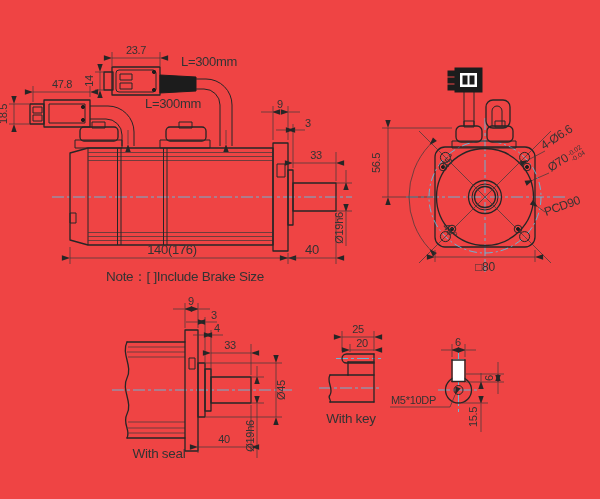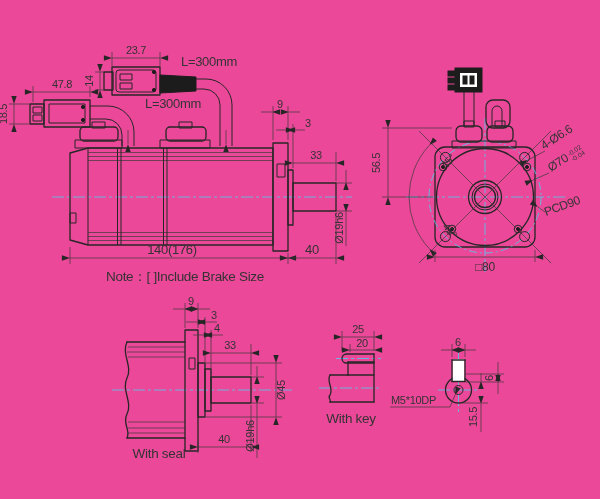--- a/index.html
+++ b/index.html
@@ -1,16 +1,16 @@
 <!DOCTYPE html>
 <html><head>
 <meta charset="utf-8">
 <style>
   html,body{margin:0;padding:0;background:#fff;}
-  #stage{position:relative;width:600px;height:499px;background:#ec4899;overflow:hidden;
+  #stage{position:relative;width:600px;height:499px;background:#ef4444;overflow:hidden;
          font-family:"Liberation Sans", sans-serif;}
   svg{position:absolute;left:0;top:0;}
   .ol{fill:none;stroke:#262626;stroke-width:1.3;stroke-linejoin:round;stroke-linecap:round;}
   .ml{fill:none;stroke:#262626;stroke-width:1;stroke-linejoin:round;}
   .tl{fill:none;stroke:#3a3a3a;stroke-width:0.7;}
   .cl{fill:none;stroke:#5ec1e4;stroke-width:0.9;stroke-dasharray:12 3 3 3;}
   .cl2{fill:none;stroke:#5ec1e4;stroke-width:0.9;stroke-dasharray:8 3 2 3;}
   .dk{fill:#1c1c1c;stroke:#1c1c1c;}
   text{fill:#333;font-family:"Liberation Sans", sans-serif;letter-spacing:-0.3px;}
   .d{font-size:11px;}

